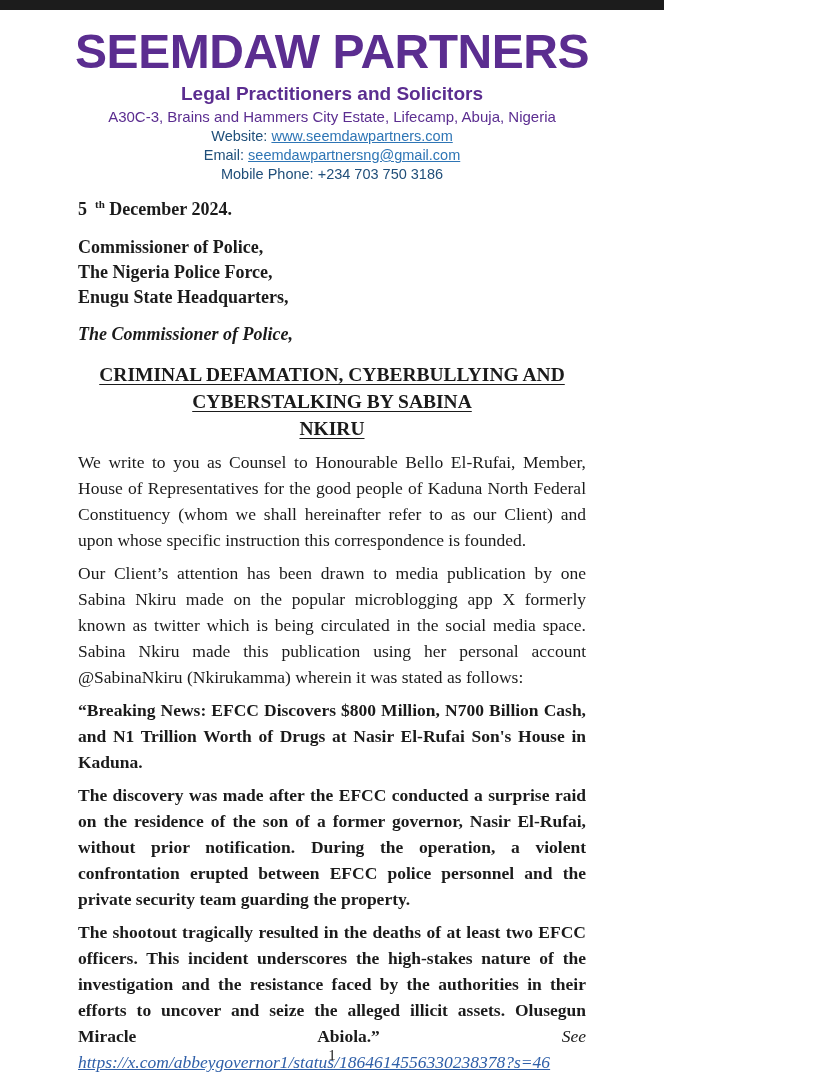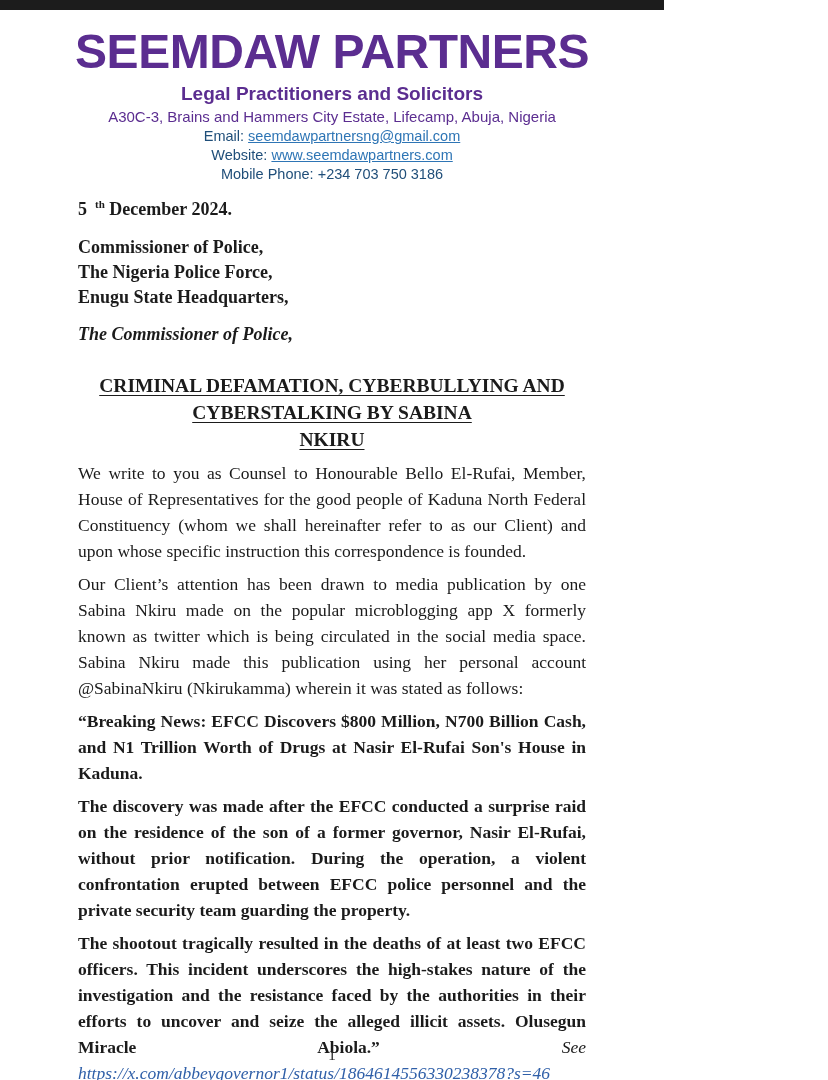--- a/index.html
+++ b/index.html
@@ -74,21 +74,21 @@
     font-weight: 700;
     line-height: 25px;
   }
   .salutation {
     margin: 14px 0 0;
     font-size: 18px;
     font-weight: 700;
     font-style: italic;
   }
   .subject {
-    margin: 27px 0 0;
+    margin: 16px 0 0;
     text-align: center;
     font-size: 19.5px;
     font-weight: 700;
     line-height: 27px;
   }
   .subject .subject-line {
     text-decoration: underline;
     text-underline-offset: 3px;
   }
   .para {
@@ -121,22 +121,22 @@
 <body>
 
 <div class="page">
 
   <div class="top-bar"></div>
 
   <header class="letterhead">
     <h1 class="firm-name">SEEMDAW PARTNERS</h1>
     <div class="tagline">Legal Practitioners and Solicitors</div>
     <div class="address">A30C-3, Brains and Hammers City Estate, Lifecamp, Abuja, Nigeria</div>
+    <div class="contact"><span>Website: </span><a>www.seemdawpartners.com</a></div>
     <div class="contact"><span>Email: </span><a>seemdawpartnersng@gmail.com</a></div>
-    <div class="contact"><span>Website: </span><a>www.seemdawpartners.com</a></div>
     <div class="contact">Mobile Phone: +234 703 750 3186</div>
   </header>
 
   <main class="letter-body">
 
     <p class="date-line"><span>5</span><sup>th</sup><span> December 2024.</span></p>
 
     <div class="recipient">
       <div>Commissioner of Police,</div>
       <div>The Nigeria Police Force,</div>

